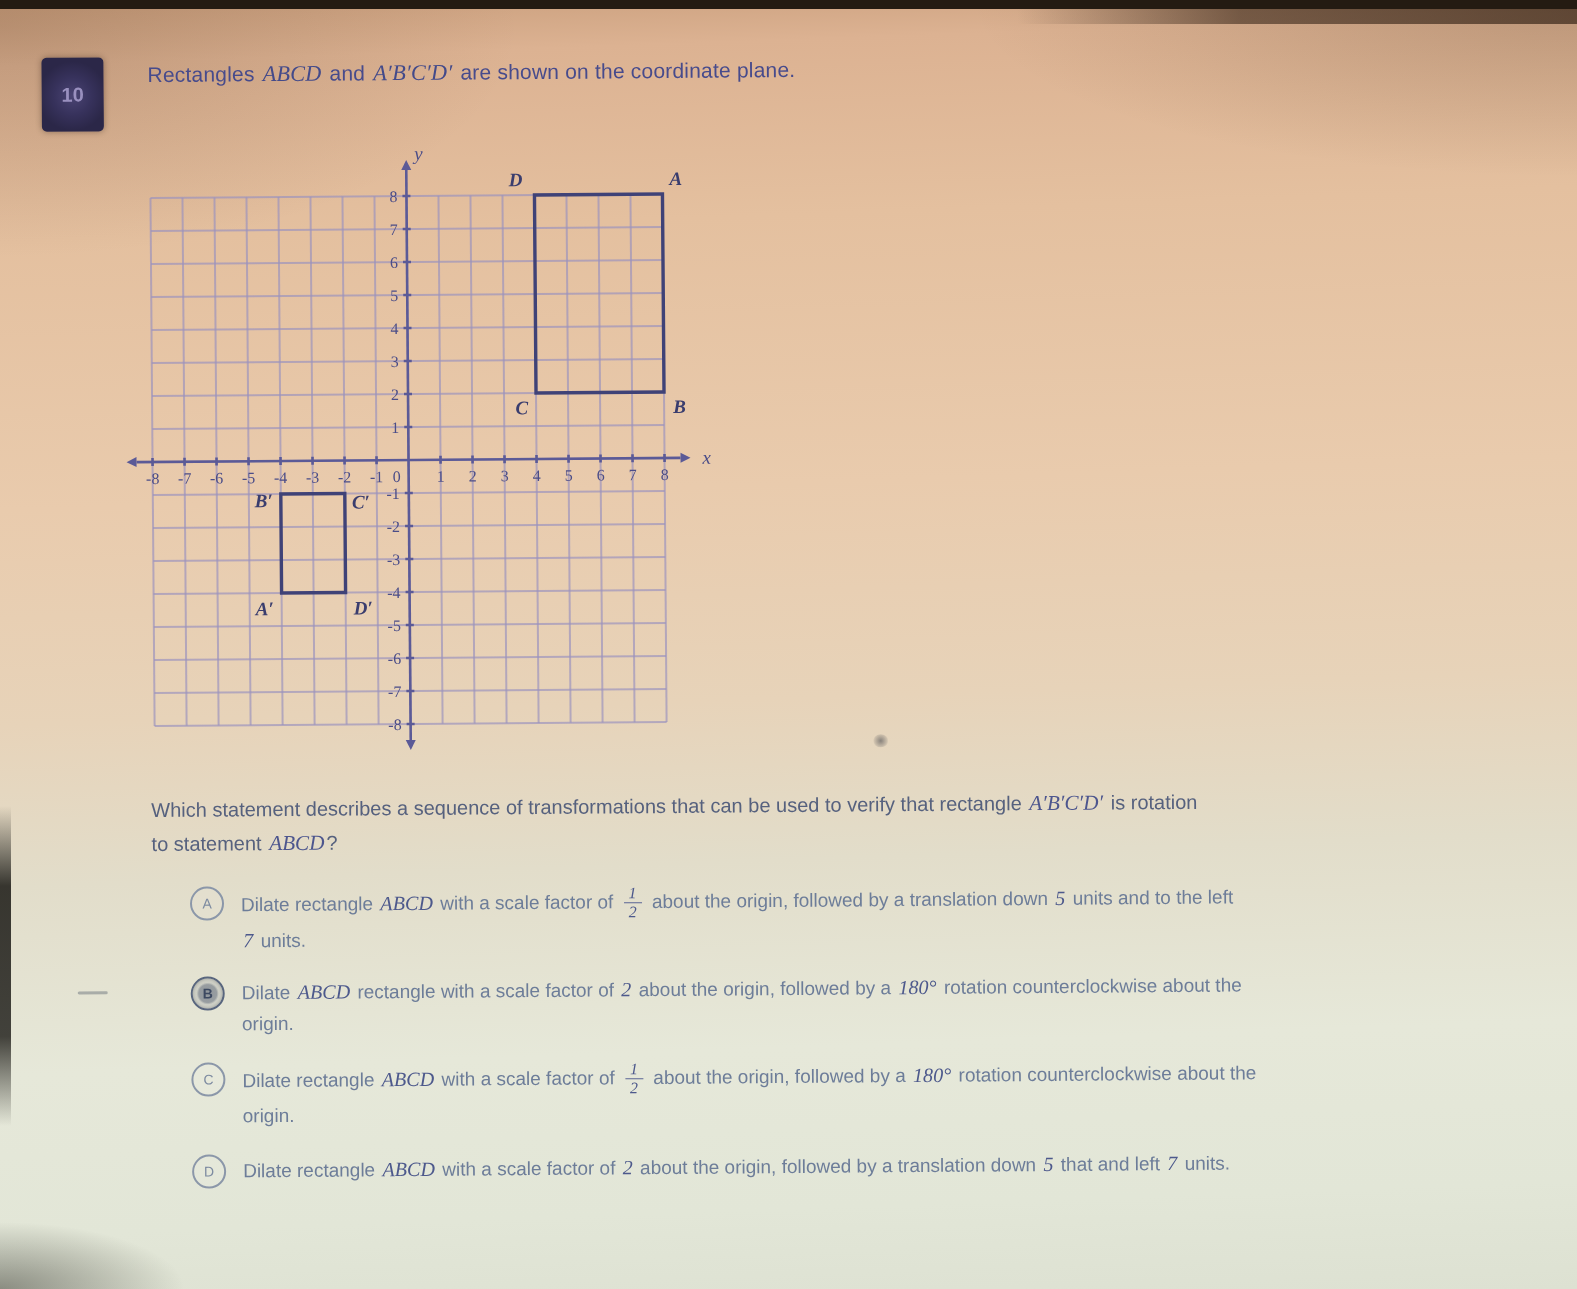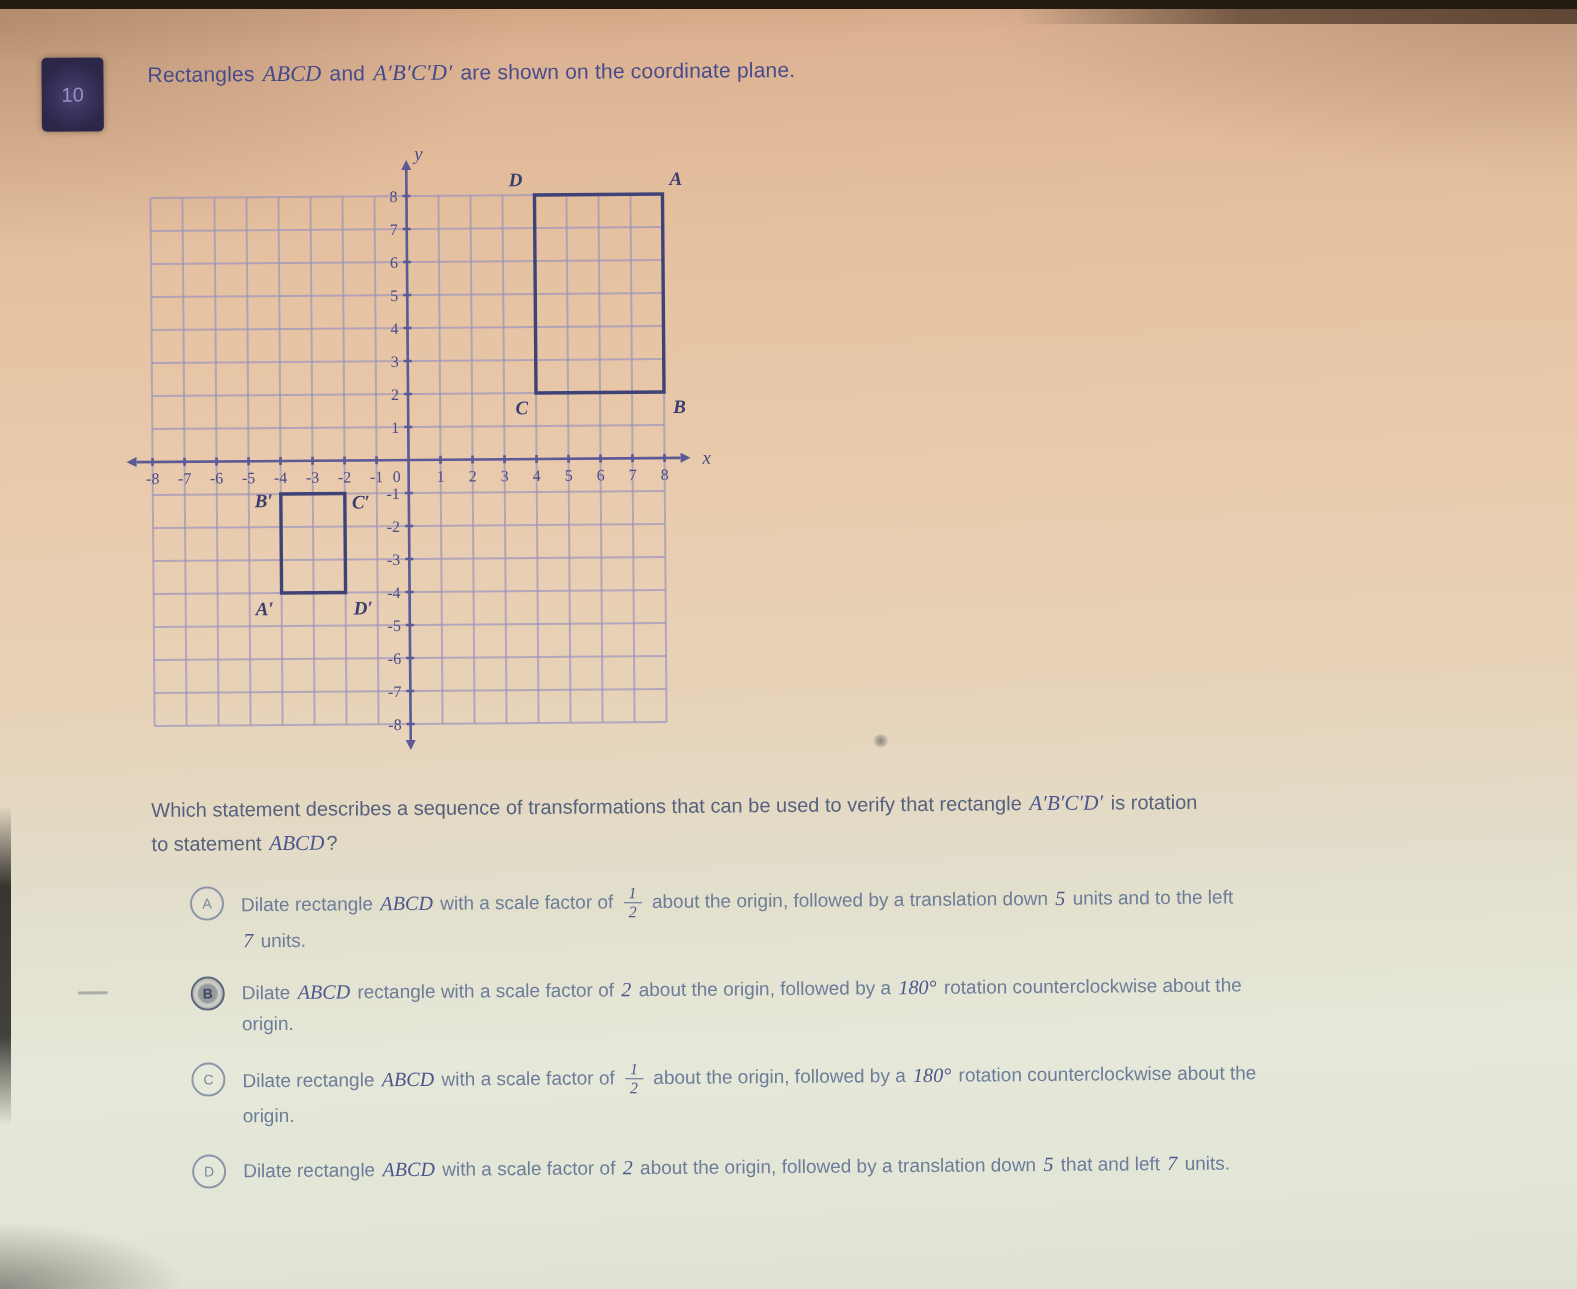--- a/index.html
+++ b/index.html
@@ -22,21 +22,21 @@
   .left-edge{position:absolute;left:0;top:806px;width:11px;height:320px;z-index:9;
     background:linear-gradient(180deg, transparent, rgba(25,24,20,.85) 25%, rgba(25,24,20,.8) 72%, transparent);}
   .tilt{position:absolute;inset:0;transform:rotate(-0.45deg);transform-origin:50% 50%;}
 
   .badge{
     position:absolute;left:46px;top:52px;width:62px;height:74px;
     background:radial-gradient(circle at 50% 52%, #4a4473 0%, #37325c 38%, #2b2748 70%);
     border-radius:5px;display:flex;align-items:center;justify-content:center;
     box-shadow:0 0 6px rgba(40,25,15,.4);
   }
-  .badge span{color:#a99fce;font-size:20px;font-weight:normal;opacity:.85;}
+  .badge span{color:#a99fce;font-size:20px;font-weight:bold;opacity:.85;}
 
   .header{
     position:absolute;left:152px;top:57px;width:1300px;
     font-size:21px;color:#474b8c;letter-spacing:.2px;
   }
   .math{
     font-family:"Liberation Serif",serif;font-style:italic;color:#434a8a;
     padding:0 2px;font-size:1.06em;text-align:right;
   }
 

